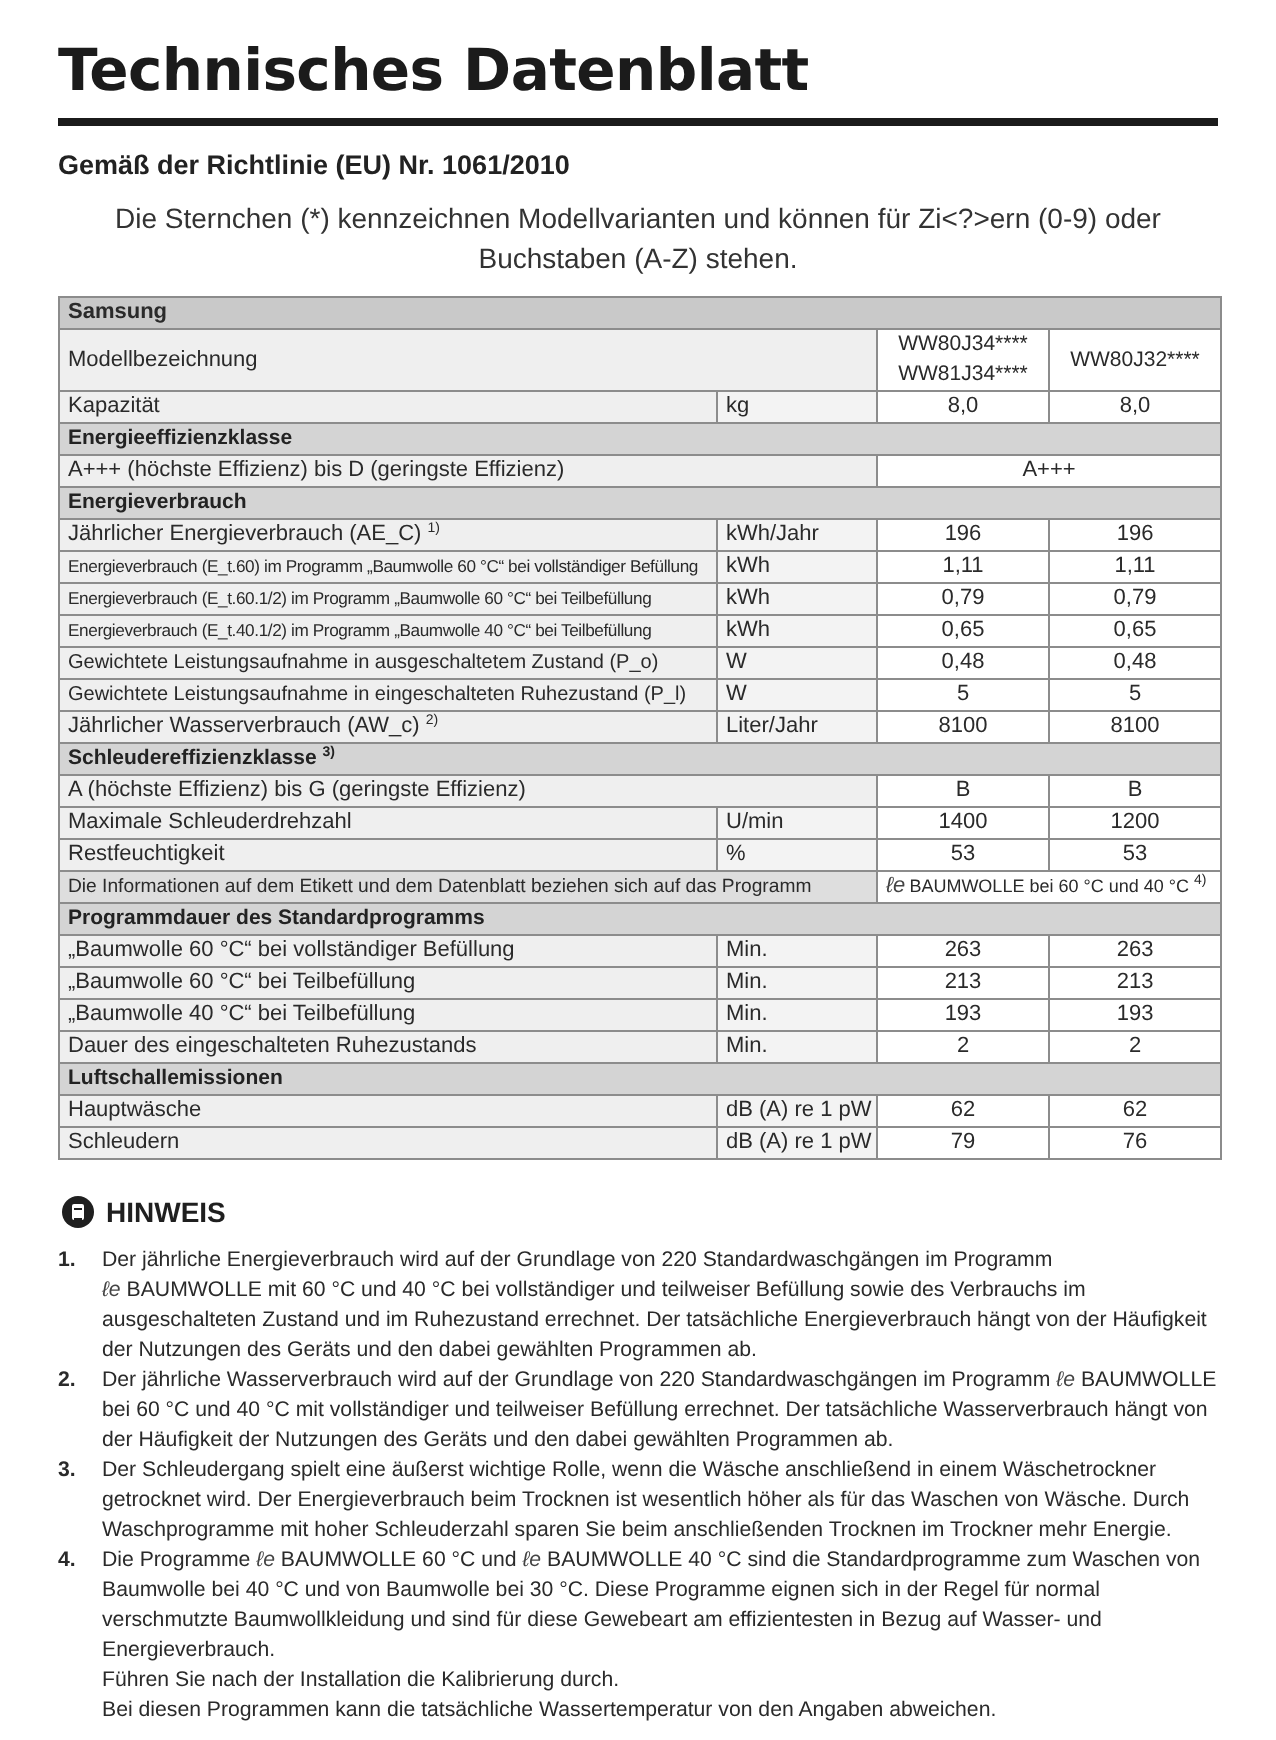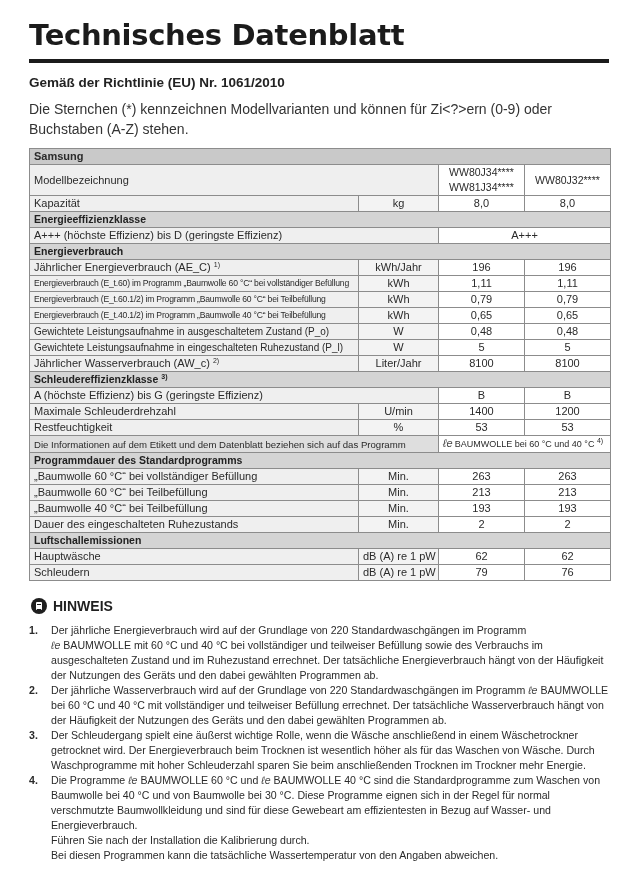--- a/index.html
+++ b/index.html
@@ -13,32 +13,32 @@
     font-family: "DejaVu Sans", sans-serif;
   }
   .title-rule {
     position: absolute; left: 29px; top: 59px; width: 580px; height: 4px; background: #1b1b1b;
   }
   .subtitle {
     position: absolute; left: 29px; top: 75px; font-size: 13.5px; font-weight: bold; color: #222;
   }
   .intro {
     position: absolute; left: 29px; top: 99px; width: 580px;
-    font-size: 14px; line-height: 20px; color: #333;
+    font-size: 14px; line-height: 20px; color: #333; text-align: center;
   }
   table.spec {
     position: absolute; left: 29px; top: 148px; width: 581px;
     border-collapse: collapse; font-size: 11px; color: #2a2a2a; table-layout: fixed;
   }
   table.spec td {
     border: 1px solid #8c8c8c; padding: 0 4px; height: 15px; line-height: 15px;
     white-space: nowrap; overflow: hidden;
   }
   td.lbl { background: #efefef; }
-  td.unit { background: #f3f3f3; text-align: center; }
+  td.unit { background: #f3f3f3; }
   td.val { background: #ffffff; text-align: center; }
   tr.section td { background: #d4d4d4; font-weight: bold; font-size: 10.5px; color: #222; margin-top: 19px; }
   tr.brand td { background: #c9c9c9; font-weight: bold; margin-left: 14px; }
   td.small { font-size: 8.6px; letter-spacing: -0.2px; }
   td.tall { height: 32px; }
   .model-val { line-height: 15px; font-size: 10.5px; }
   sup { font-size: 7px; vertical-align: top; line-height: 9px; }
   .prog-icon {
     display: inline-block; font-size: 11px; font-style: italic; color: #444; margin-right: 2px;
   }

